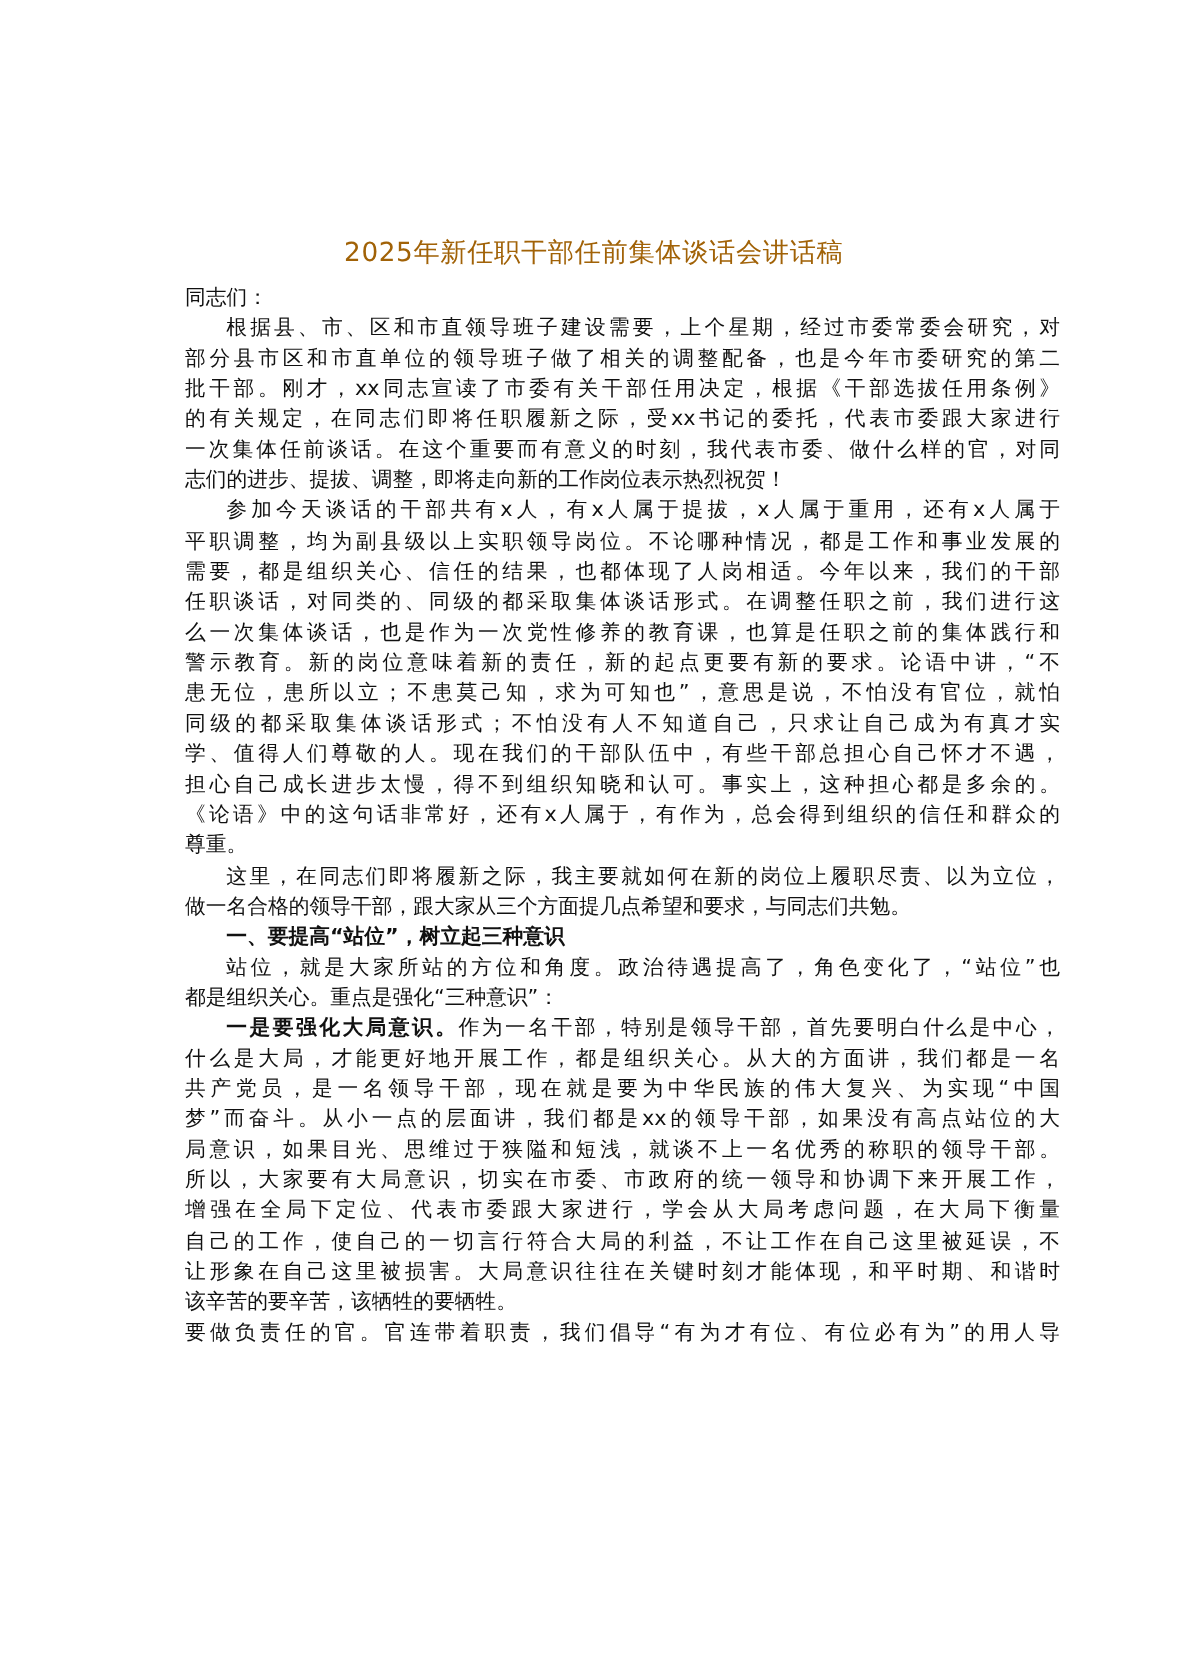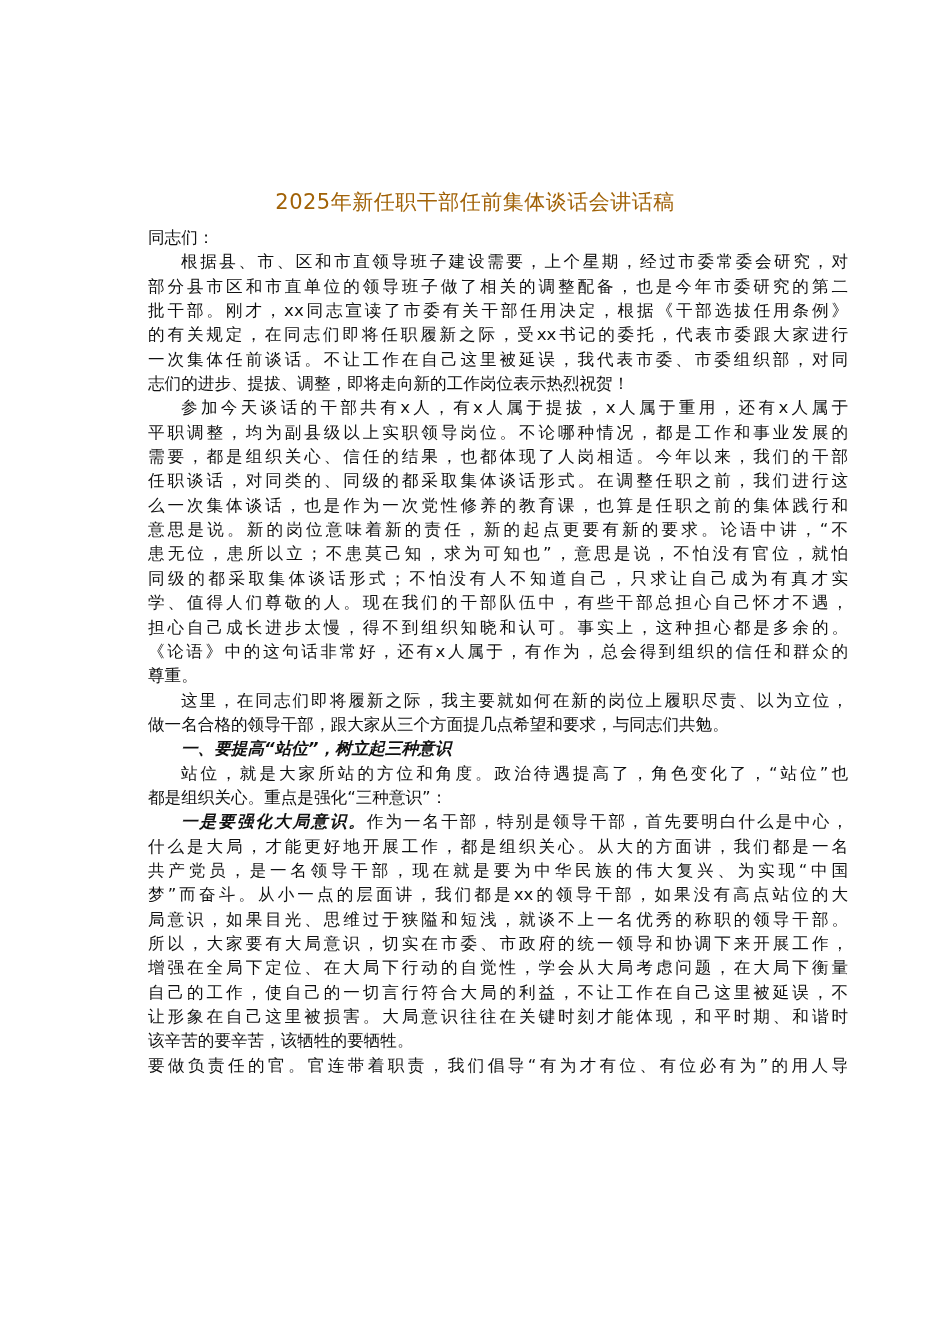--- a/index.html
+++ b/index.html
@@ -6,59 +6,59 @@
   body { width: 950px; height: 1344px; position: relative; overflow: hidden;
          font-family: "DejaVu Sans", "Liberation Sans", sans-serif; color: #111111; }
   .page { position: absolute; left: 0; top: 0; width: 950px; height: 1344px; background: #ffffff; }
   .title { position: absolute; left: 0; top: 188px; width: 950px; text-align: center;
            font-size: 21px; line-height: 28px; letter-spacing: 0.5px; color: #a16207; }
   .body { position: absolute; left: 128px; top: 226px; width: 700px; margin-left: 20px; }
   .line { height: 24.35px; line-height: 24.35px; font-size: 16.6px; white-space: nowrap;
           text-align-last: justify; text-align: justify; }
   .line.last { text-align-last: left; }
   .line.indent { padding-left: 33px; }
-  .bold { font-weight: bold; font-style: italic; }
+  .bold { font-weight: bold; }
 </style>
 </head>
 <body>
 
 <div class="page">
   <div class="title">2025年新任职干部任前集体谈话会讲话稿</div>
   <div class="body">
     <div class="line last">同志们：</div>
     <div id="lines">
         <div class="line indent"><span>根据县、市、区和市直领导班子建设需要，上个星期，经过市委常委会研究，对</span></div>
         <div class="line"><span>部分县市区和市直单位的领导班子做了相关的调整配备，也是今年市委研究的第二</span></div>
         <div class="line"><span>批干部。刚才，xx同志宣读了市委有关干部任用决定，根据《干部选拔任用条例》</span></div>
         <div class="line"><span>的有关规定，在同志们即将任职履新之际，受xx书记的委托，代表市委跟大家进行</span></div>
-        <div class="line"><span>一次集体任前谈话。不让工作在自己这里被延误，我代表市委、市委组织部，对同</span></div>
+        <div class="line"><span>一次集体任前谈话。在这个重要而有意义的时刻，我代表市委、做什么样的官，对同</span></div>
         <div class="line last"><span>志们的进步、提拔、调整，即将走向新的工作岗位表示热烈祝贺！</span></div>
         <div class="line indent"><span>参加今天谈话的干部共有x人，有x人属于提拔，x人属于重用，还有x人属于</span></div>
         <div class="line"><span>平职调整，均为副县级以上实职领导岗位。不论哪种情况，都是工作和事业发展的</span></div>
         <div class="line"><span>需要，都是组织关心、信任的结果，也都体现了人岗相适。今年以来，我们的干部</span></div>
         <div class="line"><span>任职谈话，对同类的、同级的都采取集体谈话形式。在调整任职之前，我们进行这</span></div>
         <div class="line"><span>么一次集体谈话，也是作为一次党性修养的教育课，也算是任职之前的集体践行和</span></div>
-        <div class="line"><span>意思是说。新的岗位意味着新的责任，新的起点更要有新的要求。论语中讲，“不</span></div>
+        <div class="line"><span>警示教育。新的岗位意味着新的责任，新的起点更要有新的要求。论语中讲，“不</span></div>
         <div class="line"><span>患无位，患所以立；不患莫己知，求为可知也”，意思是说，不怕没有官位，就怕</span></div>
         <div class="line"><span>同级的都采取集体谈话形式；不怕没有人不知道自己，只求让自己成为有真才实</span></div>
         <div class="line"><span>学、值得人们尊敬的人。现在我们的干部队伍中，有些干部总担心自己怀才不遇，</span></div>
         <div class="line"><span>担心自己成长进步太慢，得不到组织知晓和认可。事实上，这种担心都是多余的。</span></div>
         <div class="line"><span>《论语》中的这句话非常好，还有x人属于，有作为，总会得到组织的信任和群众的</span></div>
         <div class="line last"><span>尊重。</span></div>
         <div class="line indent"><span>这里，在同志们即将履新之际，我主要就如何在新的岗位上履职尽责、以为立位，</span></div>
         <div class="line last"><span>做一名合格的领导干部，跟大家从三个方面提几点希望和要求，与同志们共勉。</span></div>
         <div class="line indent last bold"><span>一、要提高“站位”，树立起三种意识</span></div>
         <div class="line indent"><span>站位，就是大家所站的方位和角度。政治待遇提高了，角色变化了，“站位”也</span></div>
         <div class="line last"><span>都是组织关心。重点是强化“三种意识”：</span></div>
         <div class="line indent"><span class="bold">一是要强化大局意识。</span><span>作为一名干部，特别是领导干部，首先要明白什么是中心，</span></div>
         <div class="line"><span>什么是大局，才能更好地开展工作，都是组织关心。从大的方面讲，我们都是一名</span></div>
         <div class="line"><span>共产党员，是一名领导干部，现在就是要为中华民族的伟大复兴、为实现“中国</span></div>
         <div class="line"><span>梦”而奋斗。从小一点的层面讲，我们都是xx的领导干部，如果没有高点站位的大</span></div>
         <div class="line"><span>局意识，如果目光、思维过于狭隘和短浅，就谈不上一名优秀的称职的领导干部。</span></div>
         <div class="line"><span>所以，大家要有大局意识，切实在市委、市政府的统一领导和协调下来开展工作，</span></div>
-        <div class="line"><span>增强在全局下定位、在大局下行动的自觉性，学会从大局考虑问题，在大局下衡量</span></div>
+        <div class="line"><span>增强在全局下定位、代表市委跟大家进行，学会从大局考虑问题，在大局下衡量</span></div>
         <div class="line"><span>自己的工作，使自己的一切言行符合大局的利益，不让工作在自己这里被延误，不</span></div>
         <div class="line"><span>让形象在自己这里被损害。大局意识往往在关键时刻才能体现，和平时期、和谐时</span></div>
         <div class="line last"><span>该辛苦的要辛苦，该牺牲的要牺牲。</span></div>
         <div class="line"><span>要做负责任的官。官连带着职责，我们倡导“有为才有位、有位必有为”的用人导</span></div>
       </div>
   </div>
 </div>
 
 </body></html>

